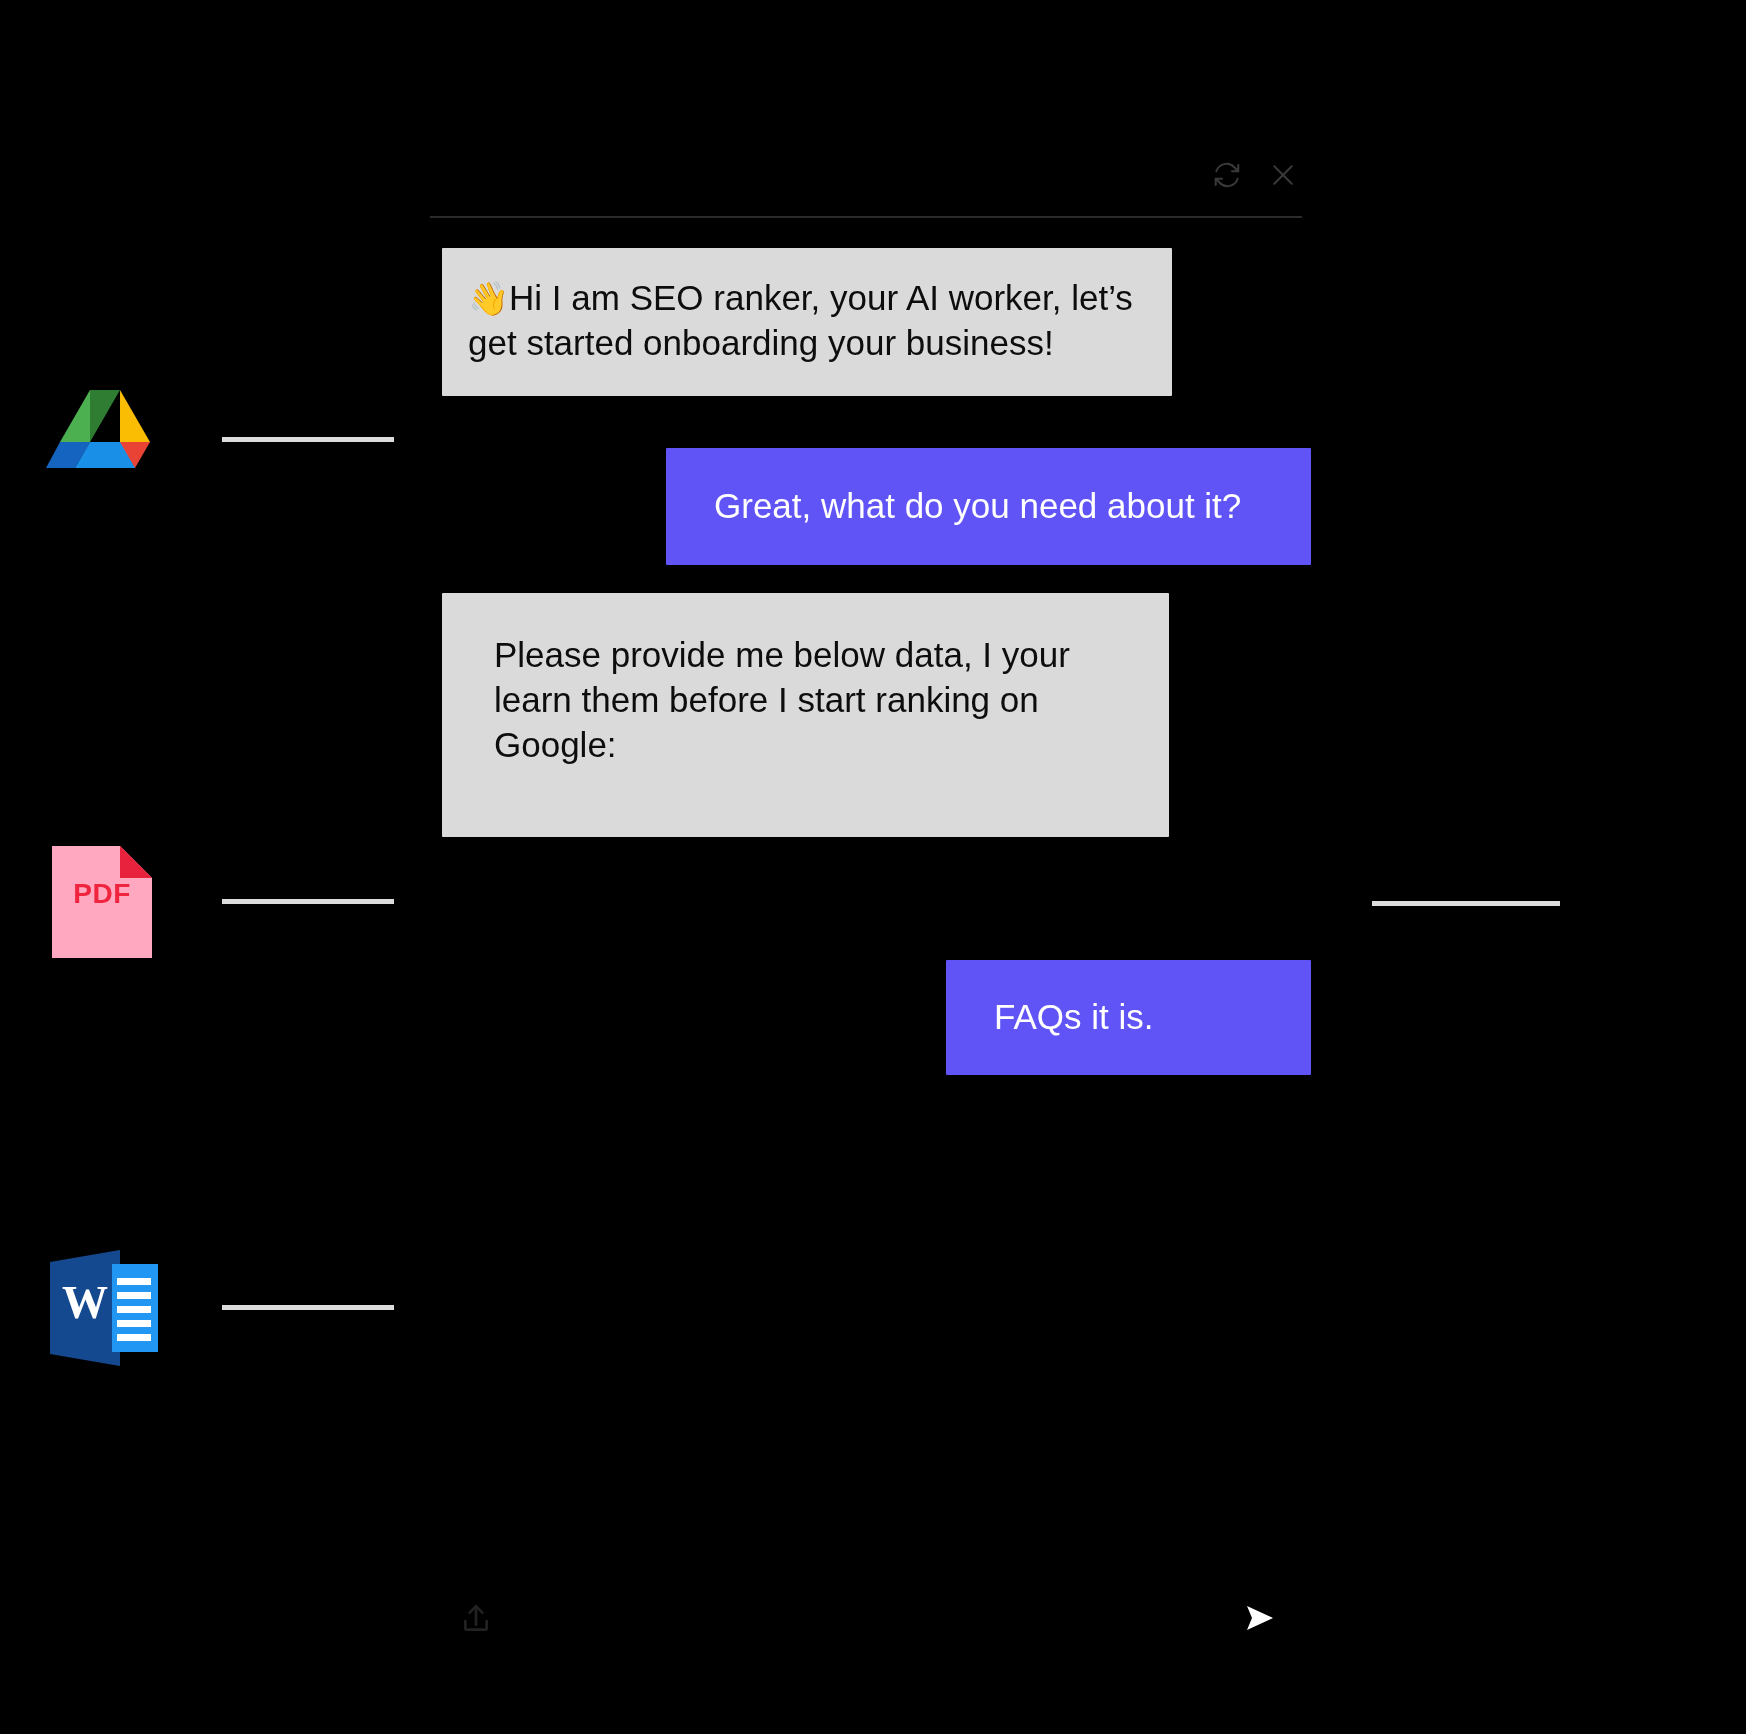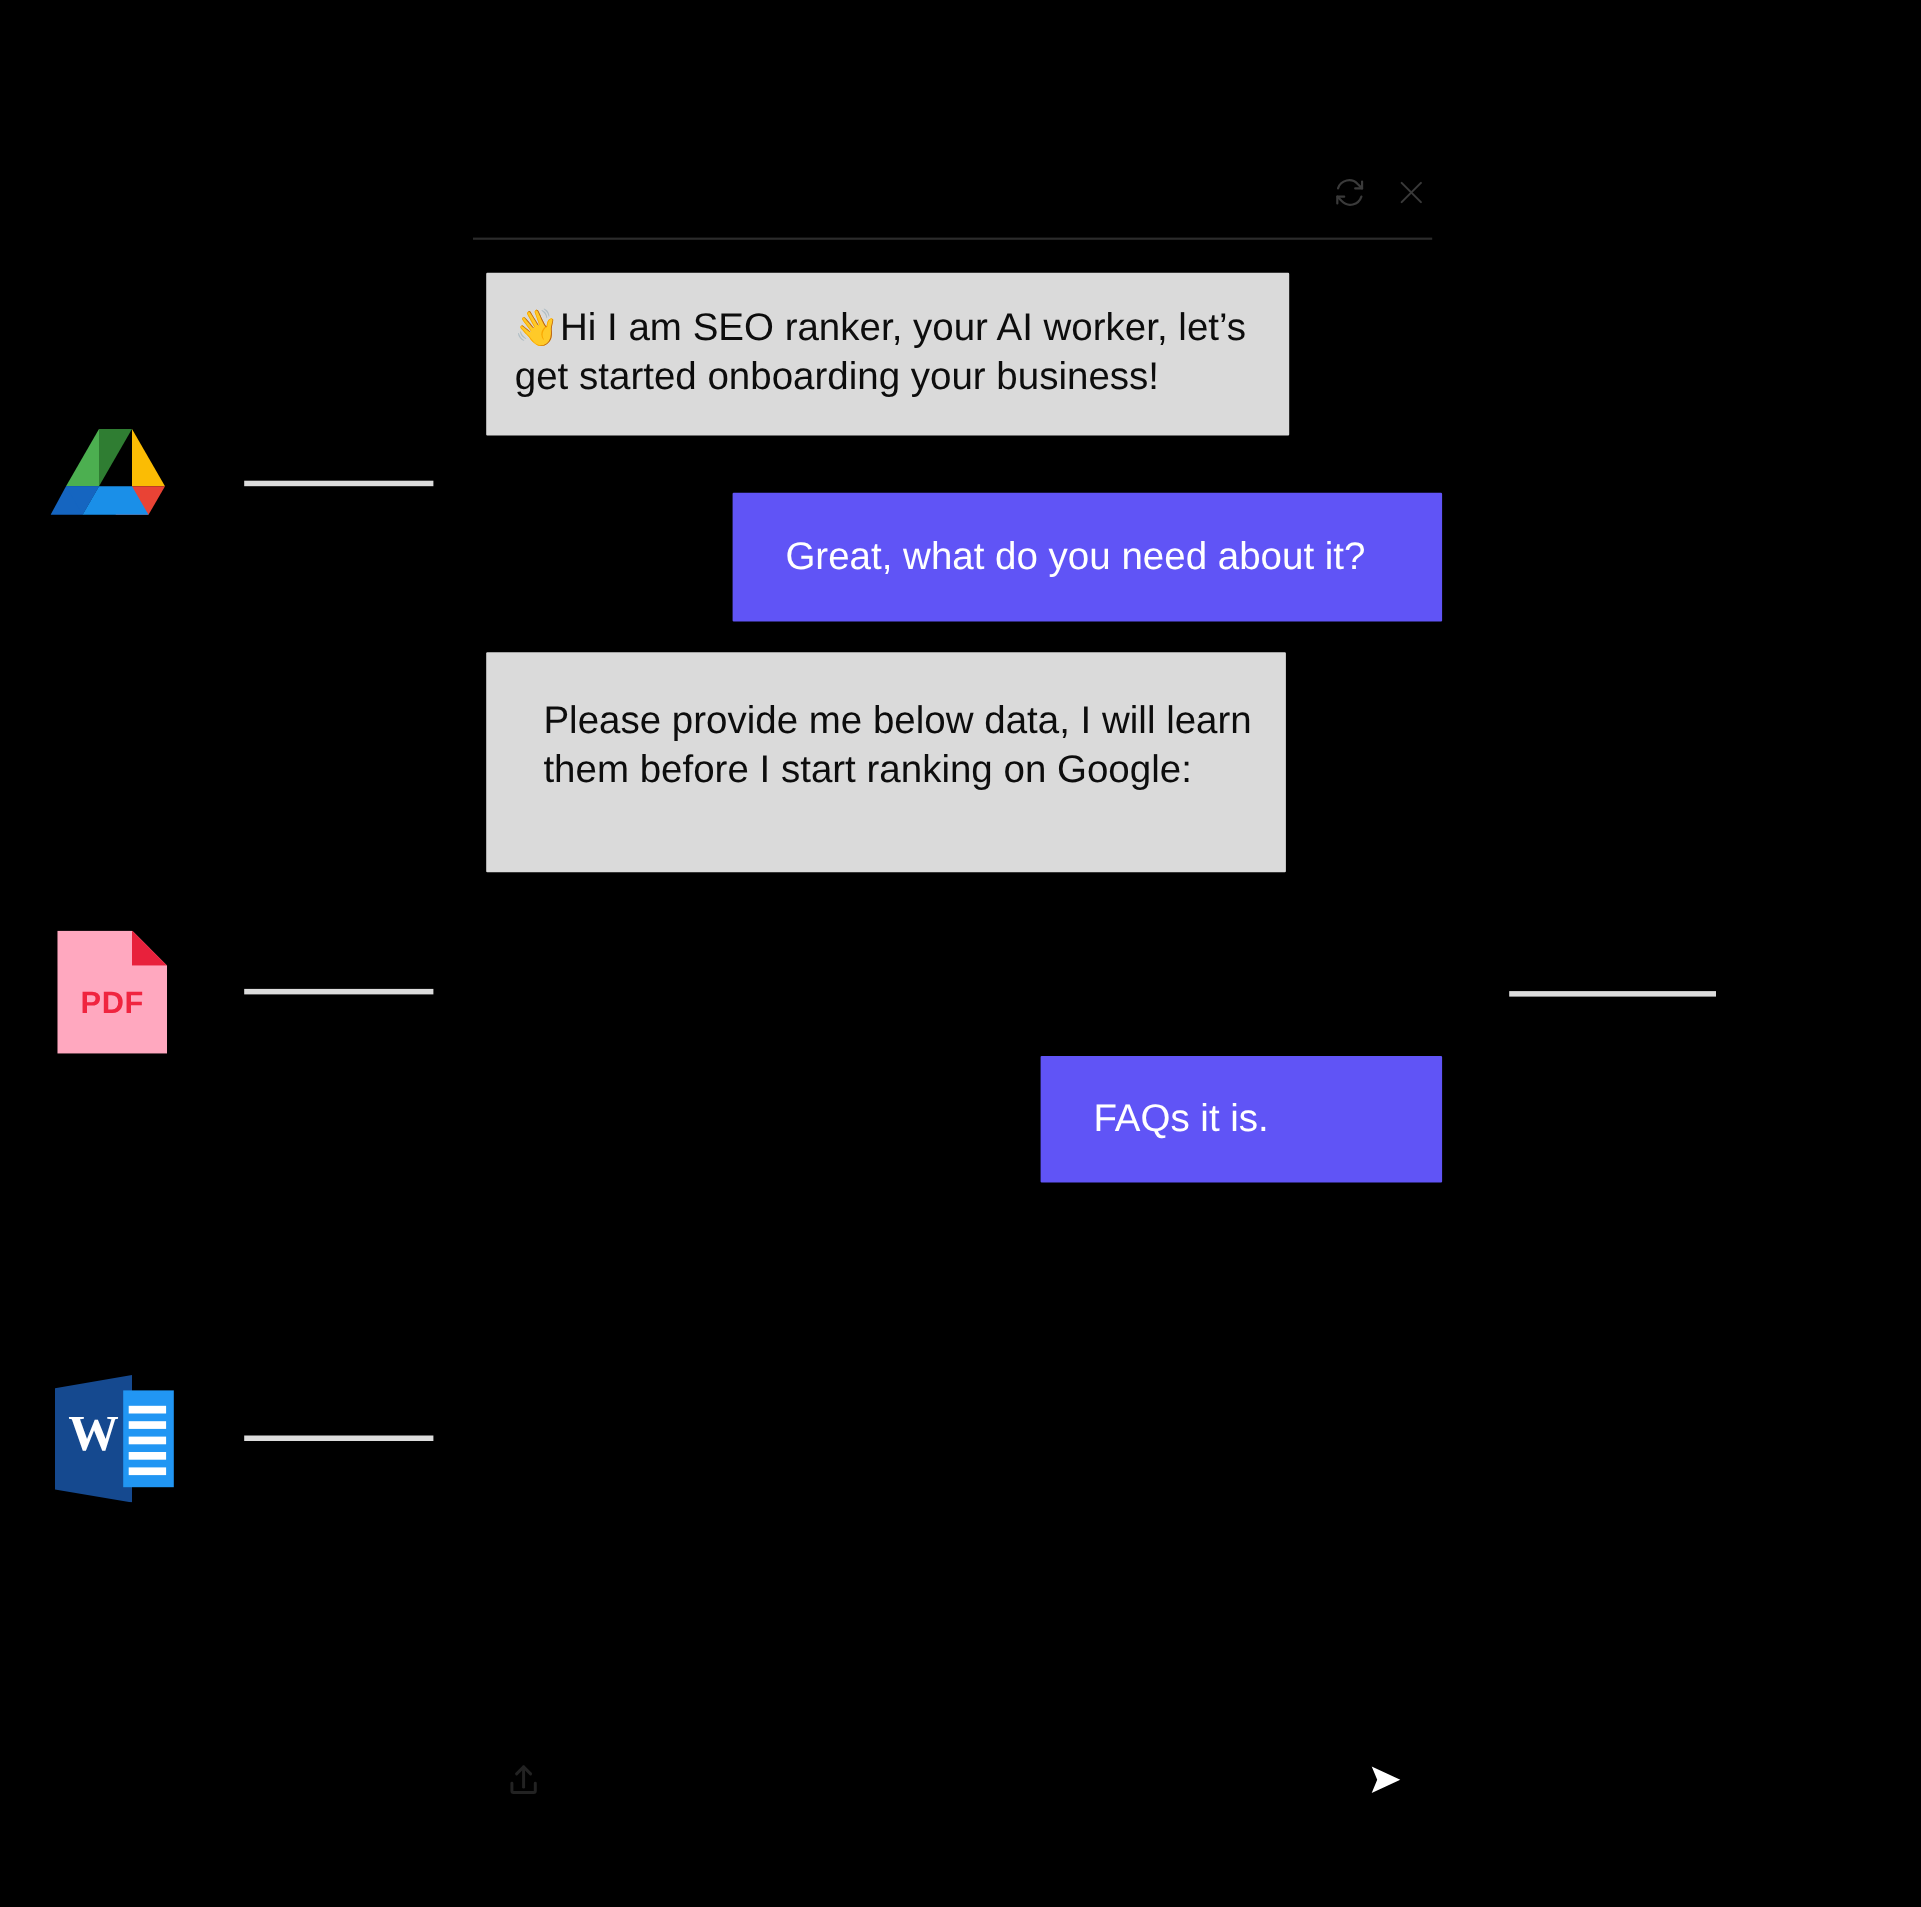--- a/index.html
+++ b/index.html
@@ -196,21 +196,21 @@
     background: #ffa8bf;
     clip-path: polygon(0 0, 68px 0, 100px 32px, 100px 112px, 0 112px);
   }
   .pdf-fold {
     position: absolute; left: 68px; top: 0;
     width: 32px; height: 32px;
     background: #e8213c;
     clip-path: polygon(0 0, 100% 100%, 0 100%);
   }
   .pdf-text {
-    position: absolute; left: 0; top: 50px;
+    position: absolute; left: 0; top: 32px;
     width: 100px;
     text-align: center;
     color: #f0243f;
     font-size: 28px;
     font-weight: bold;
     font-family: "Liberation Sans", sans-serif;
     letter-spacing: 0.5px;
   }
 
   
@@ -315,21 +315,21 @@
 
     <div class="bubble bot b-greeting">
       <span class="wave">👋</span><span>Hi I am SEO ranker, your AI worker, let’s get started onboarding your business!</span>
     </div>
 
     <div class="bubble user b-great">
       <span>Great, what do you need about it?</span>
     </div>
 
     <div class="bubble bot b-provide">
-      <p class="lead">Please provide me below data, I will learn them before I start ranking on Google:</p>
+      <p class="lead">Please provide me below data, I your learn them before I start ranking on Google:</p>
     </div>
 
     <div class="bubble user b-here">
       <span>FAQs it is.</span>
     </div>
 
   </div>
 
   <div class="composer">
     <div class="upload-btn">

